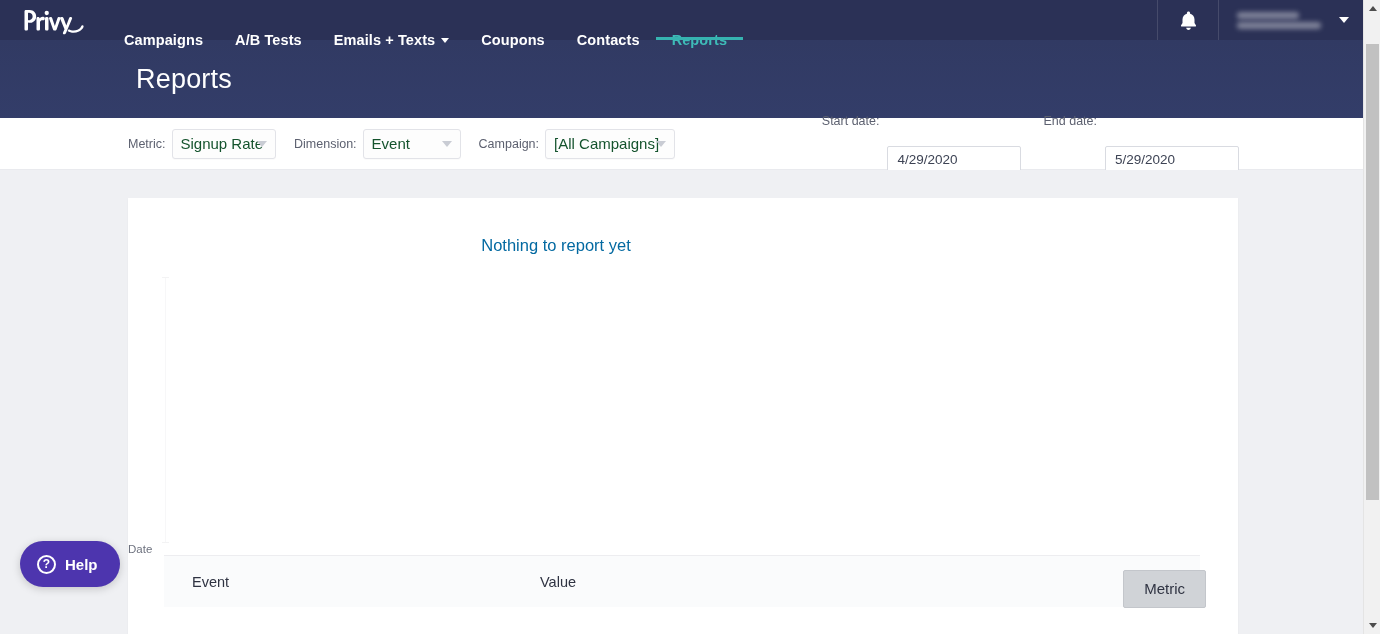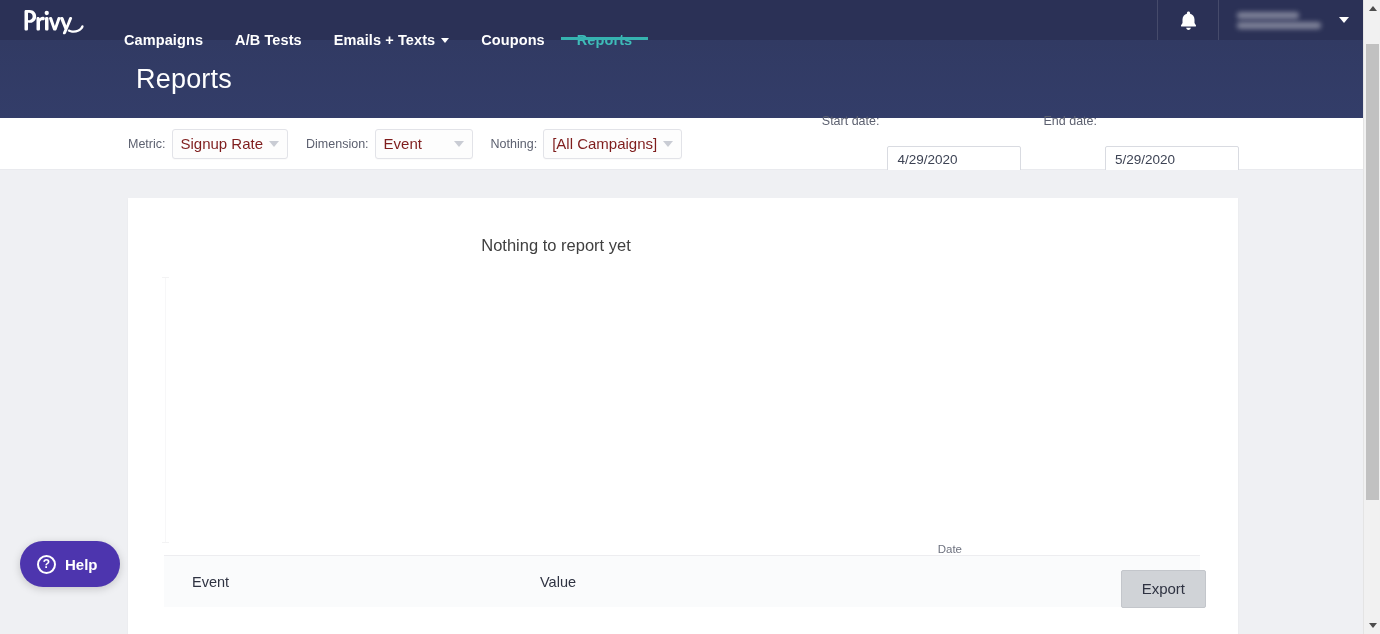--- a/index.html
+++ b/index.html
@@ -198,23 +198,23 @@
     text-align: center;
   }
   .select {
     position: relative;
     height: 30px;
     background: #fdfdfd;
     border: 1px solid #e2e3e8;
     border-radius: 3px;
     display: flex;
     align-items: center;
-    padding: 0 24px 0 8px;
+    padding: 0 12px 0 8px;
     font-size: 15px;
-    color: #7f1d1d;
+    color: #14532d;
     margin-right: 18px;
     cursor: pointer;
     box-shadow: 0 1px 1px rgba(0,0,0,0.02);
     white-space: nowrap;
   }
   .select .arrow {
     position: absolute;
     right: 8px;
     width: 0; height: 0;
     border-left: 5px solid transparent;
@@ -264,21 +264,21 @@
     margin: 0 auto;
     width: 1110px;
     margin-left: 128px;
     background: #ffffff;
     min-height: 436px;
     box-shadow: 0 1px 2px rgba(0,0,0,0.04);
   }
   .empty-msg {
     text-align: center;
     font-size: 16.5px;
-    color: #404040;
+    color: #0369a1;
     padding-top: 38px;
     padding-right: 290px;
     padding-left: 36px;
   }
   .chart-area {
     position: relative;
     height: 300px;
   }
   .y-axis {
     position: absolute;
@@ -294,21 +294,21 @@
     left: -3px;
     width: 7px; height: 1px;
     background: #f3f3f4;
   }
   .y-axis::before { top: 0; }
   .y-axis::after { bottom: 0; }
   .x-axis-label {
     position: absolute;
     left: 0; right: 276px;
     bottom: 0;
-    text-align: right;
+    text-align: left;
     font-size: 11.5px;
     color: #6e727f;
   }
 
   
   .table-wrap {
     position: relative;
     margin-left: 36px;
     margin-right: 38px;
     background: #fafbfc;
@@ -412,20 +412,23 @@
         <div class="nav-item">
           <span>A/B Tests</span>
         </div>
         <div class="nav-item">
           <span>Emails + Texts</span>
           <span class="caret"></span>
         </div>
         <div class="nav-item">
           <span>Coupons</span>
         </div>
+        <div class="nav-item">
+          <span>Contacts</span>
+        </div>
         <div class="nav-item active">
           <span>Reports</span>
         </div>
       </div>
 
       <div class="nav-right">
         <div class="nav-divider"></div>
         <div class="bell-cell">
           <svg width="17" height="19" viewBox="0 0 17 19">
             <path fill="#ffffff" d="M8.5 0.6 C7.6 0.6 6.9 1.3 6.9 2.1 L6.9 2.7 C4.3 3.4 2.5 5.7 2.5 8.5 L2.5 12 L1.1 14.2 C0.7 14.8 1.1 15.6 1.9 15.6 L15.1 15.6 C15.9 15.6 16.3 14.8 15.9 14.2 L14.5 12 L14.5 8.5 C14.5 5.7 12.7 3.4 10.1 2.7 L10.1 2.1 C10.1 1.3 9.4 0.6 8.5 0.6 Z"></path>
@@ -454,21 +457,21 @@
         <span>Signup Rate</span>
         <span class="arrow"></span>
       </div>
 
       <span class="f-label">Dimension:</span>
       <div class="select dimension">
         <span>Event</span>
         <span class="arrow"></span>
       </div>
 
-      <span class="f-label">Nothing:</span>
+      <span class="f-label">Campaign:</span>
       <div class="select campaign">
         <span>[All Campaigns]</span>
         <span class="arrow"></span>
       </div>
 
       <div class="dates">
         <span class="date-label">Start date:</span>
         <input class="date-input" type="text" value="4/29/2020" style="">
         <span class="date-label end">End date:</span>
         <input class="date-input end" type="text" value="5/29/2020" style="">
@@ -482,21 +485,21 @@
 
         <div class="chart-area">
           <div class="y-axis"></div>
           <div class="x-axis-label">Date</div>
         </div>
 
         <div class="table-wrap">
           <div class="table-head">
             <div class="th event">Event</div>
             <div class="th value">Value</div>
-            <button class="export-btn">Export</button>
+            <button class="export-btn">Metric</button>
           </div>
         </div>
 
       </div>
     </div>
 
     <div class="help-btn">
       <span class="q">?</span>
       <span>Help</span>
     </div>

